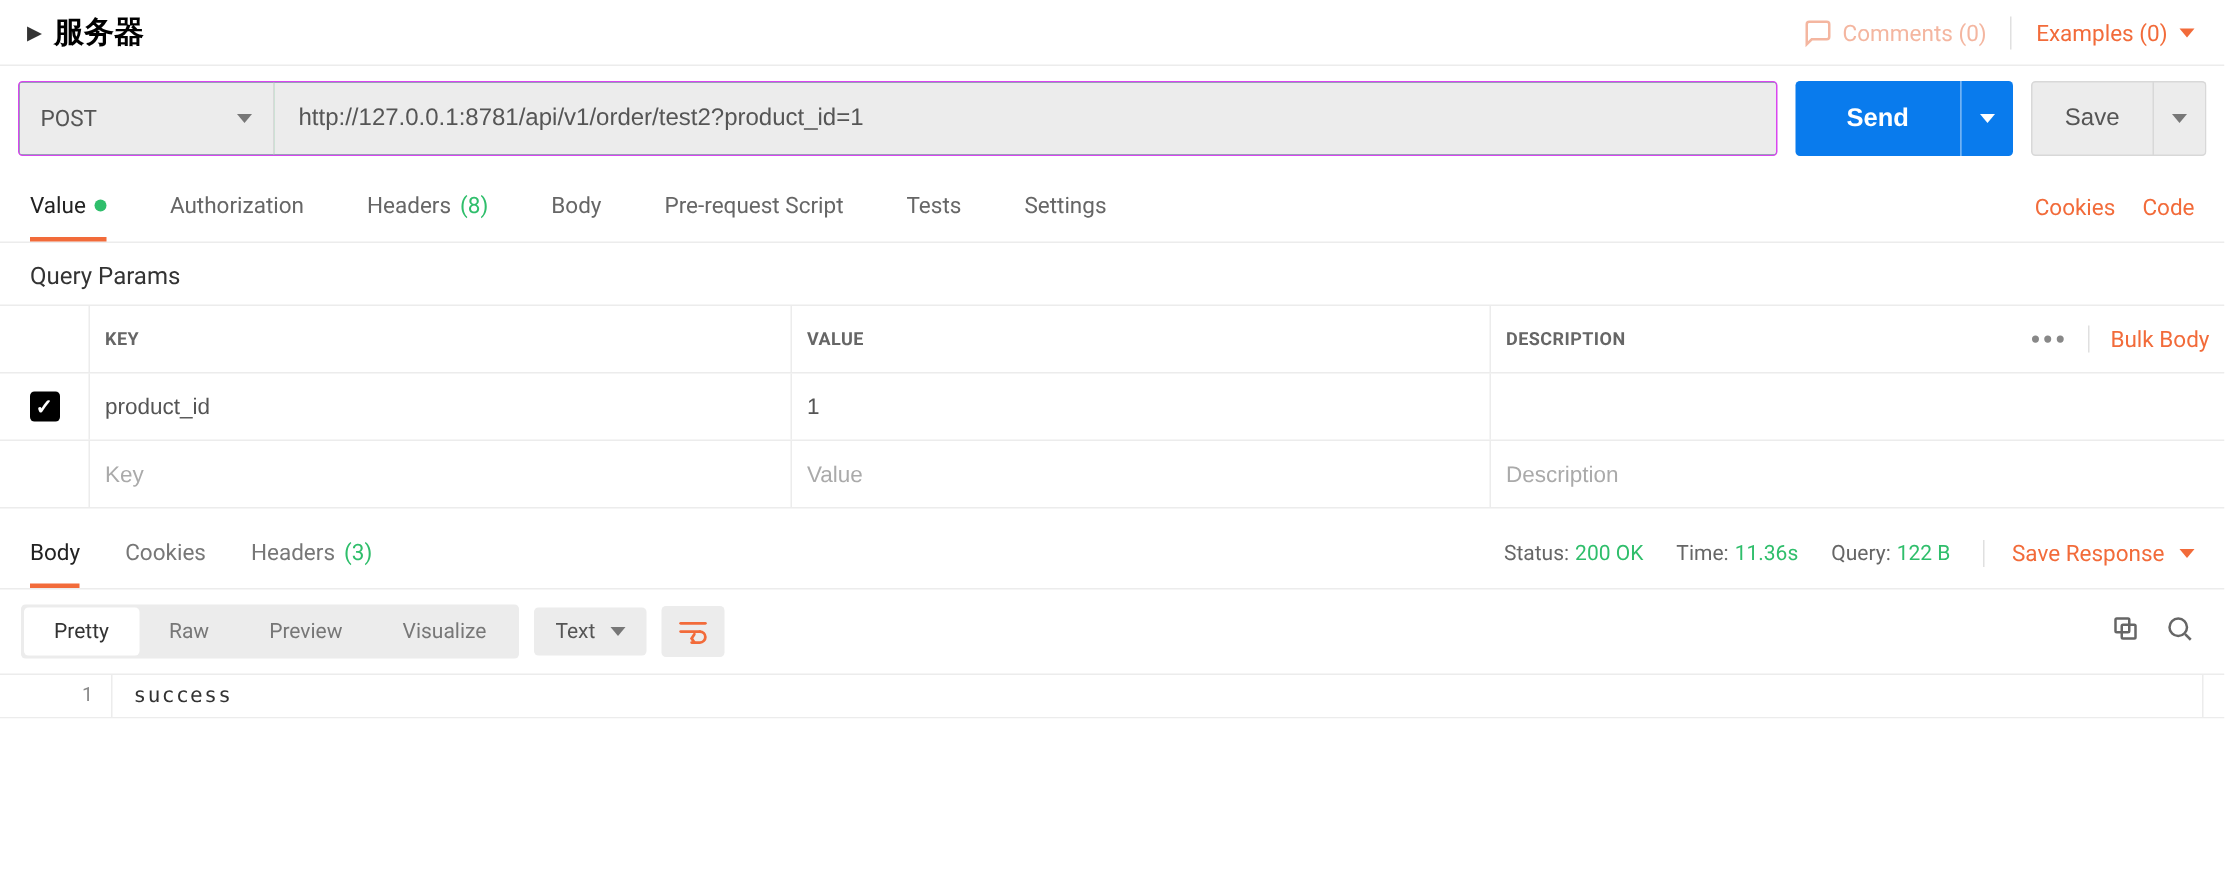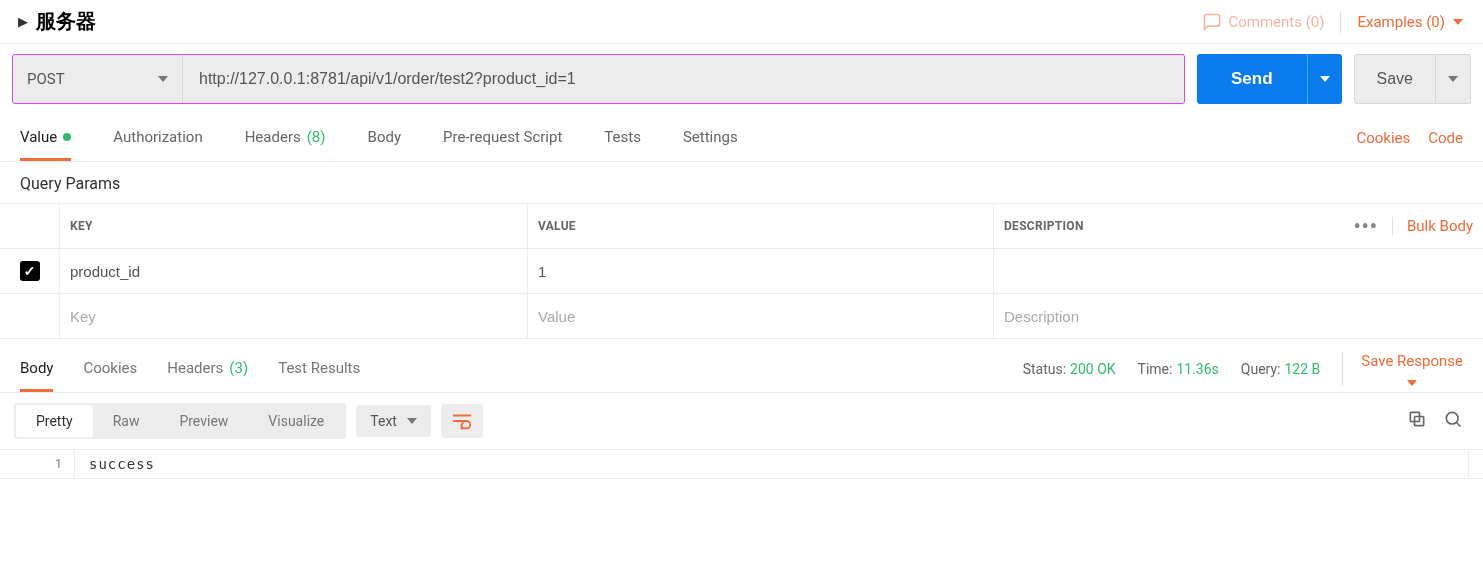--- a/index.html
+++ b/index.html
@@ -60,21 +60,21 @@
     .param-input::placeholder { color: #aaa; }
 
     
     .resp-tabs-row { display: flex; align-items: center; justify-content: space-between; border-bottom: 1px solid #ececec; padding: 0 20px; margin-top: 6px; }
     .resp-tabs { display: flex; align-items: stretch; gap: 30px; }
     .resp-tab { padding: 14px 0 12px 0; color: #777; cursor: pointer; display: flex; align-items: center; gap: 6px; border-bottom: 3px solid transparent; font-size: 15px; }
     .resp-tab.active { color: #222; border-bottom-color: #f26b3a; }
     .resp-stats { display: flex; align-items: center; gap: 22px; font-size: 14px; color: #666; }
     .resp-stat .stat-label { color: #666; }
     .resp-stat .stat-val { color: #2fbe6b; margin-left: 4px; }
-    .save-response { display: flex; align-items: center; gap: 10px; color: #f26b3a; cursor: pointer; font-size: 15px; padding-left: 18px; border-left: 1px solid #e0e0e0; flex-direction: column; }
+    .save-response { display: flex; align-items: center; gap: 10px; color: #f26b3a; cursor: pointer; font-size: 15px; padding-left: 18px; border-left: 1px solid #e0e0e0; }
 
     
     .body-toolbar { display: flex; align-items: center; justify-content: space-between; padding: 10px 20px 10px 14px; }
     .body-toolbar-left { display: flex; align-items: center; gap: 10px; }
     .view-tabs { display: flex; background: #ececec; border-radius: 3px; padding: 2px; }
     .view-tab { padding: 8px 20px; color: #777; cursor: pointer; font-size: 14px; border-radius: 3px; }
     .view-tab.active { background: #fff; color: #333; }
     .format-select { display: flex; align-items: center; gap: 10px; background: #ececec; border-radius: 3px; padding: 8px 14px; cursor: pointer; color: #555; font-size: 14px; }
     .wrap-btn { background: #ececec; border-radius: 3px; padding: 6px 10px; cursor: pointer; color: #f26b3a; display: flex; align-items: center; justify-content: center; }
     .body-toolbar-right { display: flex; gap: 16px; color: #666; }
@@ -204,21 +204,20 @@
 </div>
 
 <div class="resp-tabs-row">
   <div class="resp-tabs">
     <div class="resp-tab active">Body</div>
     <div class="resp-tab">Cookies</div>
     <div class="resp-tab">
       <span>Headers</span>
       <span class="count-green">(3)</span>
     </div>
-    <div class="resp-tab">Test Results</div>
   </div>
   <div class="resp-stats">
     <span class="resp-stat"><span class="stat-label">Status:</span><span class="stat-val">200 OK</span></span>
     <span class="resp-stat"><span class="stat-label">Time:</span><span class="stat-val">11.36s</span></span>
     <span class="resp-stat"><span class="stat-label">Query:</span><span class="stat-val">122 B</span></span>
     <div class="save-response">
       <span>Save Response</span>
       <span class="caret-down"></span>
     </div>
   </div>

